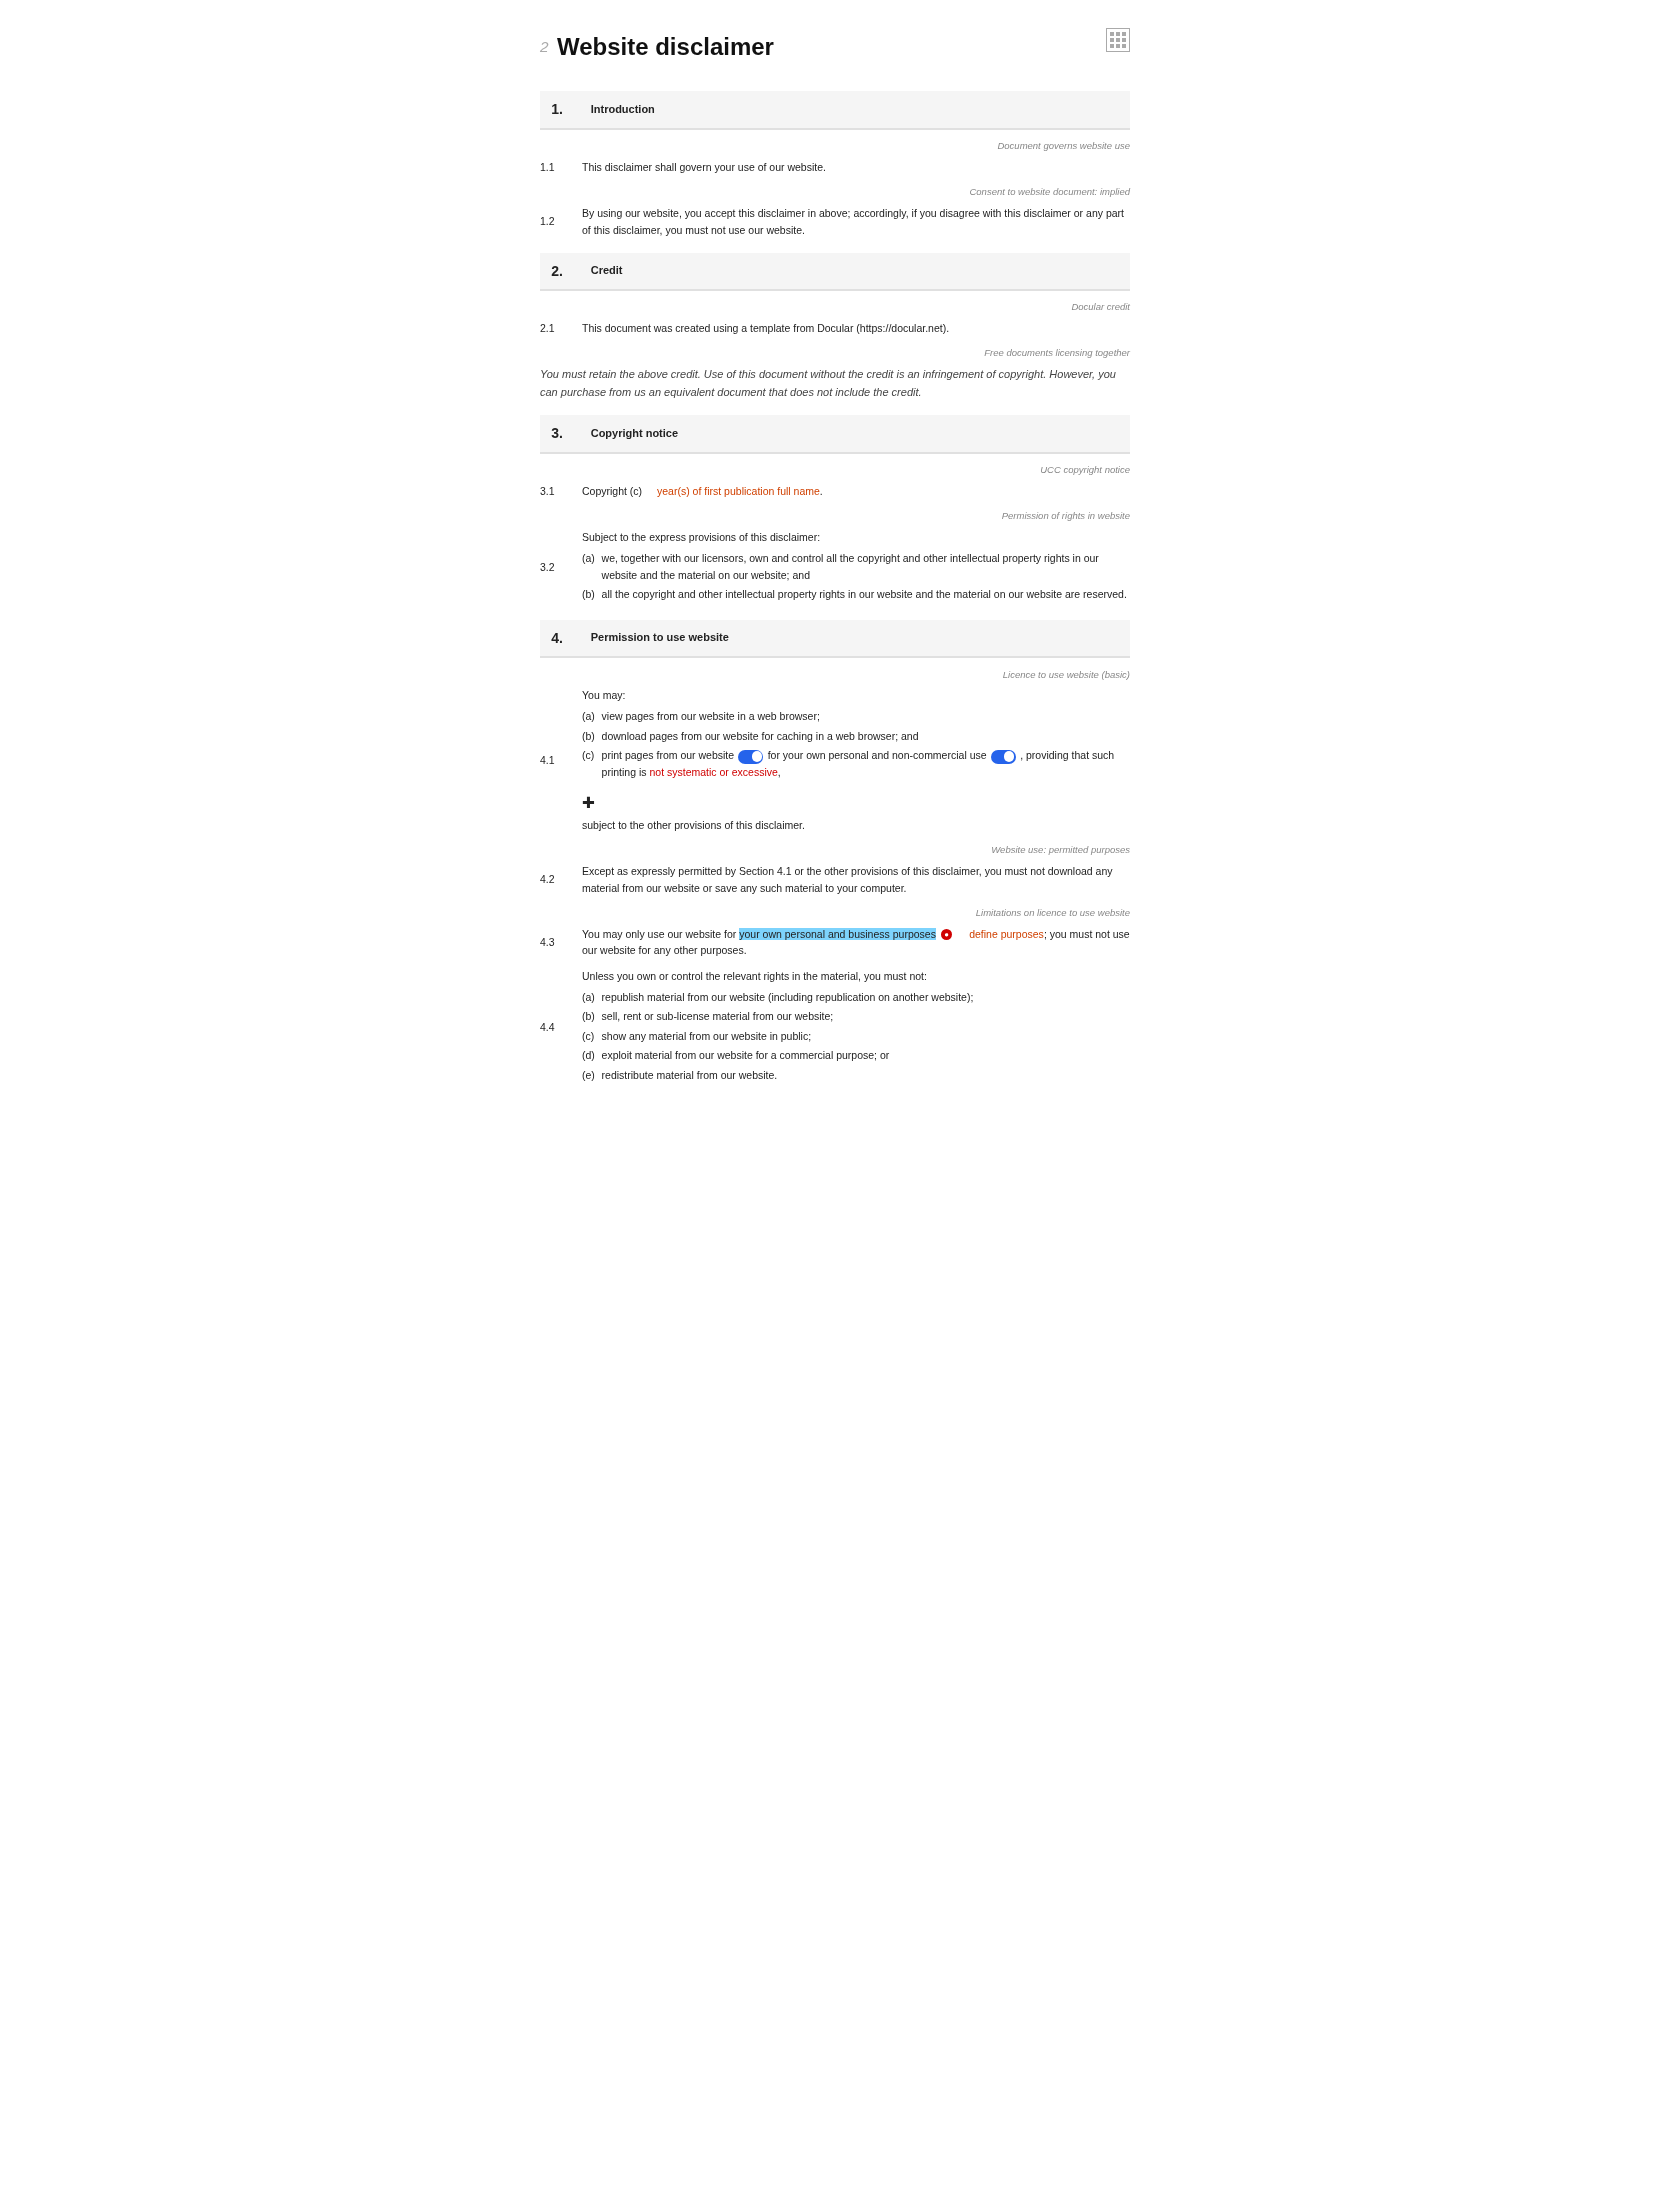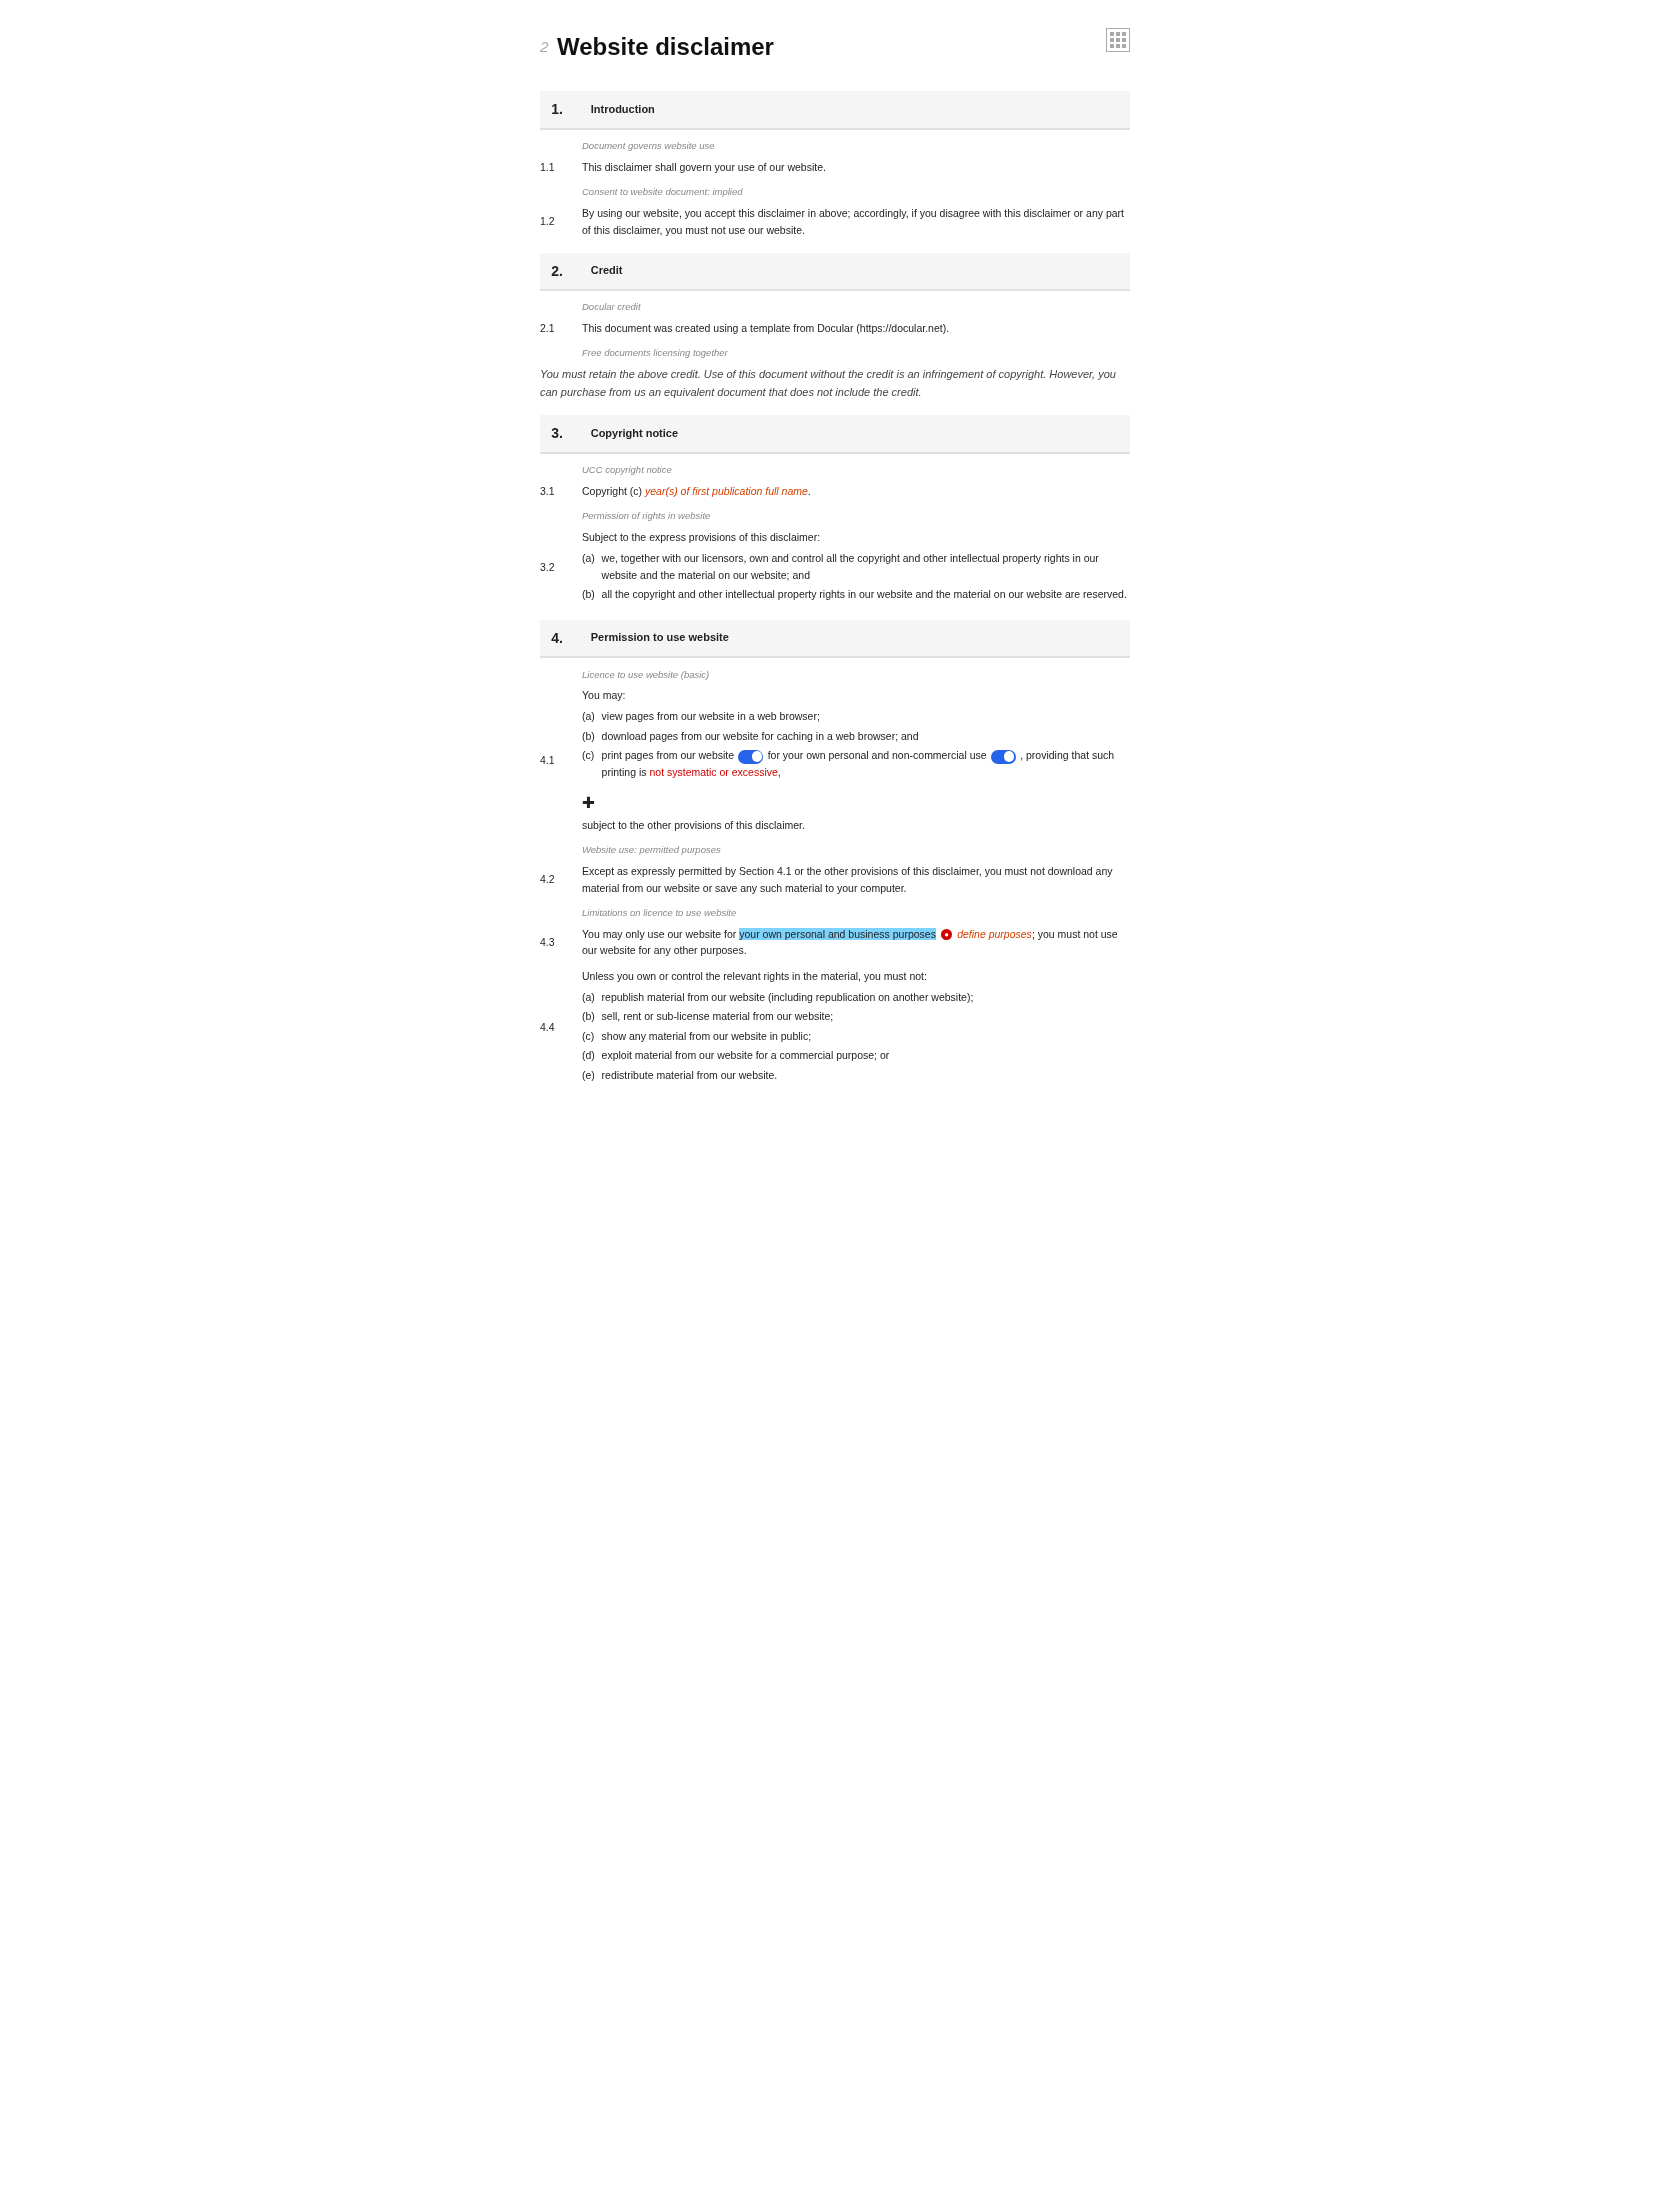--- a/index.html
+++ b/index.html
@@ -63,20 +63,21 @@
     }
     .section-title {
       font-size: 11px;
       font-weight: bold;
     }
     .sub-heading {
       color: #888;
       font-style: italic;
       font-size: 9.5px;
       margin: 8.4px 0 1.4px 42px;
+      text-align: right;
     }
     .clause-row {
       display: flex;
       gap: 0;
       margin: 5.6px 0 1.4px 0;
       align-items: center;
     }
     .clause-num {
       min-width: 42px;
       font-size: 10.5px;
@@ -103,21 +104,21 @@
       color: #222;
     }
     .italic-note {
       font-style: italic;
       color: #444;
       font-size: 11px;
       margin: 5.6px 0 4.2px 0;
     }
     .highlight-orange {
       color: #d04000;
-      font-style: italic;
+      margin-left: 12px;
     }
     .highlight-yellow {
       background: #7dd3fc;
       color: #222;
     }
     .highlight-red-text {
       color: #d00000;
     }
     .toggle-switch {
       display: inline-flex;

